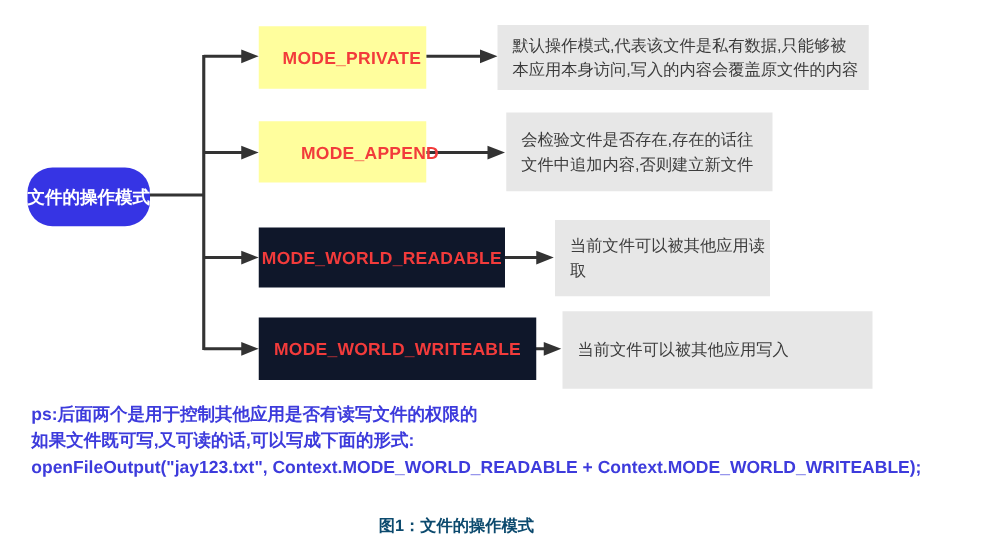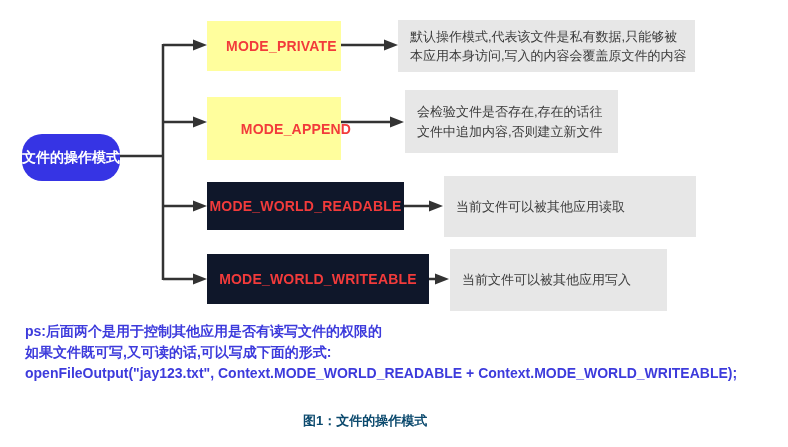--- a/index.html
+++ b/index.html
@@ -14,32 +14,32 @@
   }
   .root {
     left:22px; top:134px; width:98px; height:47px;
     background:#3634e4; color:#ffffff; border-radius:20px;
     font-size:14px; line-height:1.25; text-align:center; flex-direction:row;
   }
   .mode { color:#f23b3b; font-size:14px; letter-spacing:0.2px; }
   .yellow { background:#fffe9d; }
   .green  { background:#0f172a; }
   #mode1 { left:207px; top:21px;  width:134px; height:50px;padding-left:15px; }
-  #mode2 { left:207px; top:97px;  width:134px; height:63px;padding-left:44px; }
+  #mode2 { left:207px; top:97px;  width:134px; height:49px;padding-left:44px; }
   #mode3 { left:207px; top:182px; width:197px; height:48px; }
   #mode4 { left:207px; top:254px; width:222px; height:50px; }
   .desc {
     position:absolute; background:#e7e7e7; color:#3c3c3c;
     font-size:13px; line-height:1.5; display:flex; flex-direction:column;
     justify-content:center; padding-left:12px; box-sizing:border-box;
   }
   #desc1 { left:398px; top:20px;  width:297px; height:52px; }
   #desc2 { left:405px; top:90px;  width:213px; height:63px; }
-  #desc3 { left:444px; top:176px; width:252px; height:61px; }
-  #desc4 { left:450px; top:249px; width:217px; height:62px; }
+  #desc3 { left:444px; top:176px; width:172px; height:61px; }
+  #desc4 { left:450px; top:249px; width:248px; height:62px; }
   .note {
     position:absolute; left:25px; top:321px;
     color:#3d3bdc; font-weight:bold; font-size:14px; line-height:21px;
     white-space:nowrap;
   }
   .caption {
     position:absolute; left:303px; top:412px;
     color:#0c4a6e; font-weight:bold; font-size:13px; white-space:nowrap;
   }
 </style>

